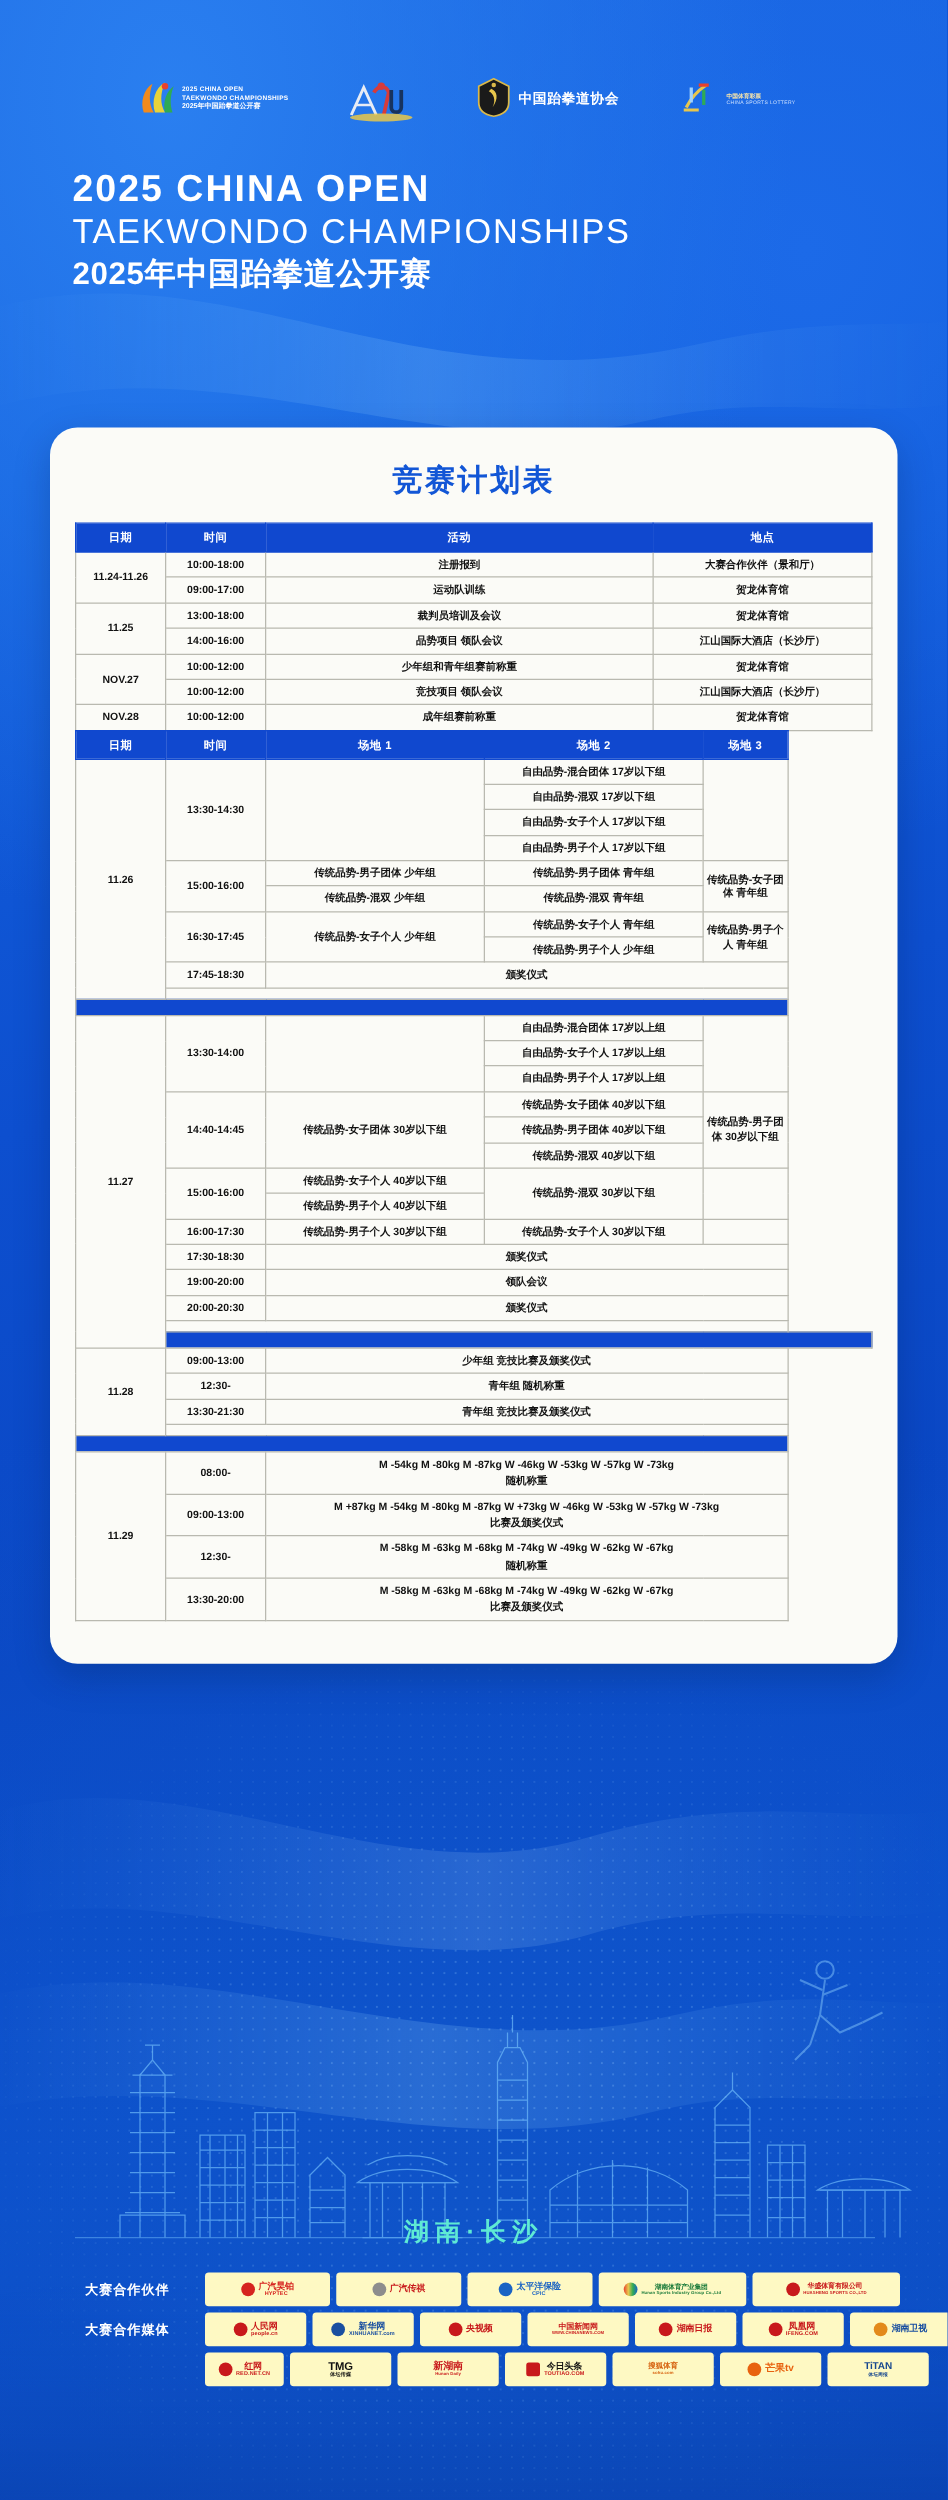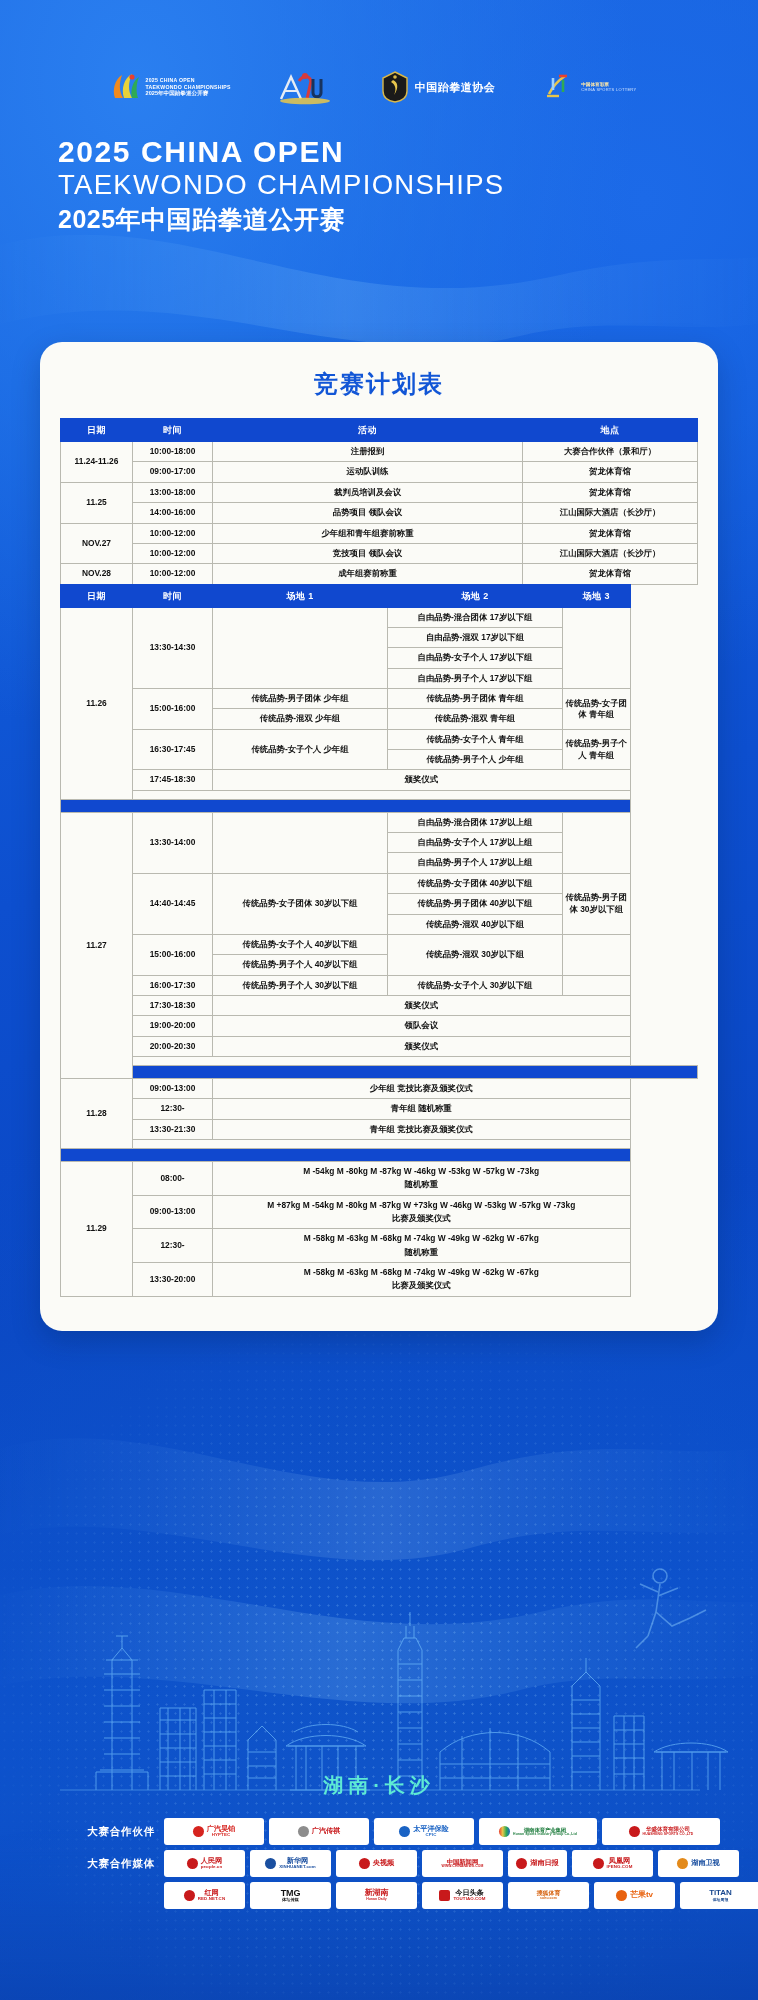--- a/index.html
+++ b/index.html
@@ -30,21 +30,21 @@
     position: absolute; left: 0; right: 0; top: 1160px; height: 840px; z-index: 1;
     background-image: radial-gradient(circle, rgba(150,205,255,.30) 0.9px, rgba(0,0,0,0) 1.2px);
     background-size: 9px 9px;
     -webkit-mask-image: radial-gradient(ellipse 70% 55% at 52% 62%, #000 0%, rgba(0,0,0,.65) 45%, rgba(0,0,0,0) 82%);
             mask-image: radial-gradient(ellipse 70% 55% at 52% 62%, #000 0%, rgba(0,0,0,.65) 45%, rgba(0,0,0,0) 82%);
   }
 
   
   .logo-strip {
     position: absolute; top: 62px; left: 0; right: 12px; height: 50px;
-    display: flex; align-items: center; justify-content: center; gap: 46px;
+    display: flex; align-items: flex-start; justify-content: center; gap: 46px;
     z-index: 5;
   }
   .logo { display: flex; align-items: center; gap: 6px; }
   .logo-mark { flex: 0 0 auto; }
   .logo-txt { display: flex; flex-direction: column; line-height: 1.25; }
   .logo-txt .l1 { font-size: 5.2px; letter-spacing: .25px; color: #fff; font-weight: bold; }
   .logo-txt .l2 { font-size: 5.2px; letter-spacing: .25px; color: #fff; font-weight: bold; }
   .logo-txt .l3 { font-size: 5.6px; color: #fff; font-weight: bold; }
   .logo-cta-name { font-size: 11px; color: #fff; font-weight: bold; letter-spacing: .5px; }
   .logo-cta-sub { font-size: 4px; color: #cfe2ff; letter-spacing: .3px; }
@@ -116,26 +116,26 @@
   .city-label {
     position: absolute; top: 1772px; left: 0; right: 0; text-align: center;
     color: #5eead4; font-size: 20px; letter-spacing: 5px; z-index: 6; font-weight: bold;
   }
 
   
   .sponsors { position: absolute; left: 0; top: 1818px; width: 758px; z-index: 7; }
   .sp-row { display: flex; align-items: center; margin-bottom: 5px; padding-left: 68px; }
   .sp-label {
     color: #ffffff; font-size: 10.5px; font-weight: bold; letter-spacing: .8px;
-    width: 96px; flex: 0 0 96px; text-align: right; padding-right: 9px; white-space: nowrap;
+    width: 96px; flex: 0 0 96px; padding-right: 9px; white-space: nowrap;
   }
   .sp-label.invis { visibility: hidden; }
   .sp-cells { display: flex; gap: 5px; flex-wrap: nowrap; }
   .sp-cell {
-    background: #ffffff; border-radius: 3px; height: 27px;
+    background: #fef9c3; border-radius: 3px; height: 27px;
     display: flex; align-items: center; justify-content: center;
     padding: 0 5px; overflow: hidden;
   }
   .sp-cell .sp-txt {
     font-size: 7.2px; font-weight: bold; white-space: nowrap; letter-spacing: -.1px;
     display: flex; flex-direction: column; align-items: center; line-height: 1.12;
   }
   .sp-cell .sp-sub { font-size: 4.4px; font-weight: bold; letter-spacing: .1px; }
   .dot-mark {
     width: 11px; height: 11px; border-radius: 50%;
@@ -620,21 +620,21 @@
           </div>
       </div>
       <div class="sp-cell" style="width:81px">
         <div class="sp-inner">
             <span class="sp-txt" style="color:#c8191b;font-size:6.4px">
               <span>中国新闻网</span>
               <span class="sp-sub" style="font-size:3.4px">WWW.CHINANEWS.COM</span>
             </span>
           </div>
       </div>
-      <div class="sp-cell" style="width:59px">
+      <div class="sp-cell" style="width:81px">
         <div class="sp-inner">
             <span class="dot-mark" style="background:#c8191b"></span>
         <span class="sp-txt" style="color:#c8191b">
               <span>湖南日报</span>
             </span>
           </div>
       </div>
       <div class="sp-cell" style="width:81px">
         <div class="sp-inner">
             <span class="dot-mark" style="background:#c8191b"></span>
@@ -651,21 +651,21 @@
               <span>湖南卫视</span>
             </span>
           </div>
       </div>
     </div>
   </div>
 
   <div class="sp-row">
     <div class="sp-label invis">&nbsp;</div>
     <div class="sp-cells">
-      <div class="sp-cell" style="width:81px">
+      <div class="sp-cell" style="width:63px">
         <div class="sp-inner">
             <span class="dot-mark" style="background:#c8191b"></span>
         <span class="sp-txt" style="color:#c8191b">
               <span>红网</span>
               <span class="sp-sub">RED.NET.CN</span>
             </span>
           </div>
       </div>
       <div class="sp-cell" style="width:81px">
         <div class="sp-inner">

